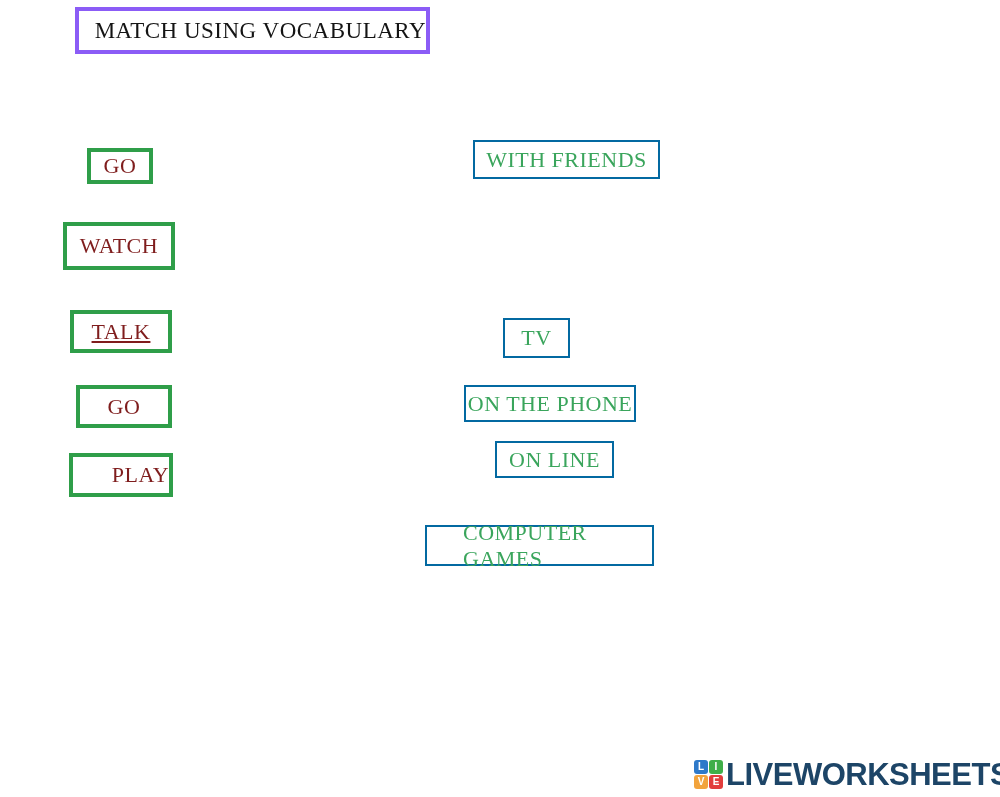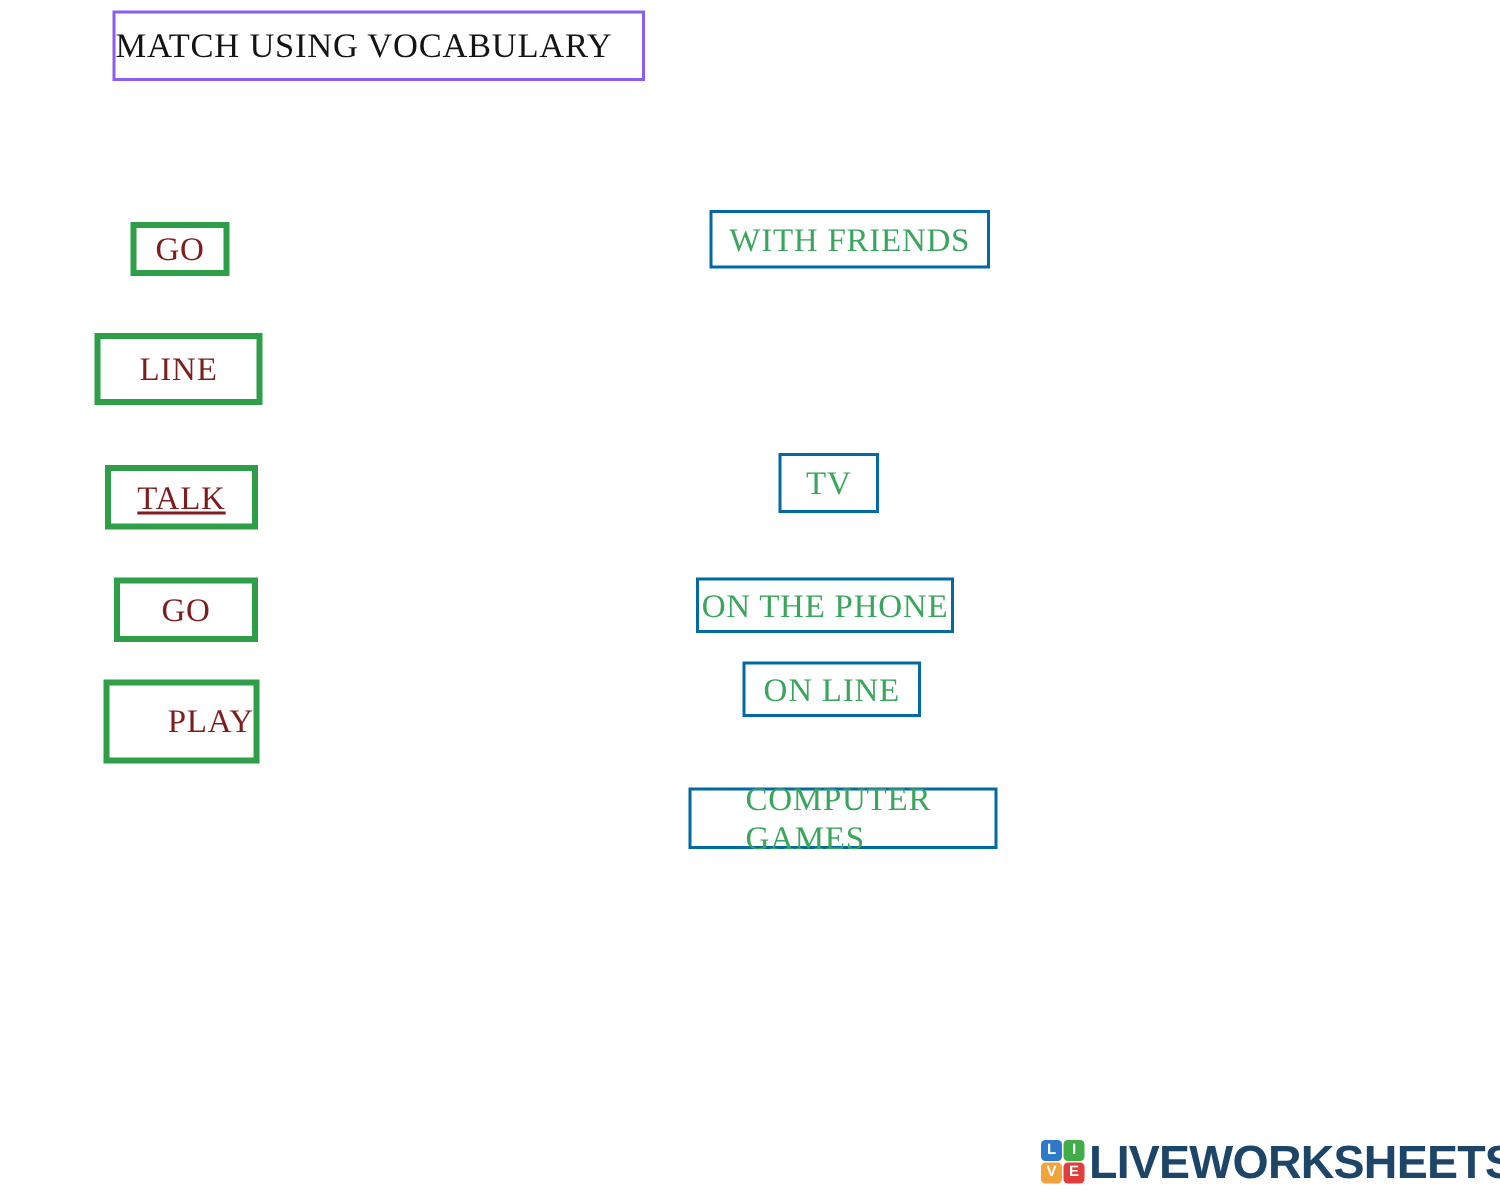--- a/index.html
+++ b/index.html
@@ -11,25 +11,25 @@
     position: relative;
     width: 1000px;
     height: 797px;
     background: #ffffff;
     overflow: hidden;
     font-family: "Liberation Serif", serif;
   }
   .title-box {
     position: absolute;
     box-sizing: border-box;
-    border: 2px solid #8b5cf6;
+    border: 4px solid #8b5cf6;
     background: #ffffff;
     display: flex;
     align-items: center;
-    justify-content: flex-start;
+    justify-content: flex-end;
     color: #141414;
     font-size: 23px;
     letter-spacing: 0.5px;
   }
   .wbox {
     position: absolute;
     box-sizing: border-box;
     background: #ffffff;
     display: flex;
     align-items: center;
@@ -44,29 +44,29 @@
   }
   .wbox.black {
     border: 2px solid #0369a1;
     color: #3aa55c;
   }
   
   .pos-l0 { left: 87px;  top: 148px; width: 66px;  height: 36px; }
   .pos-l1 { left: 63px;  top: 222px; width: 112px; height: 48px; }
   .pos-l2 { left: 70px;  top: 310px; width: 102px; height: 43px; text-decoration: underline; }
   .pos-l3 { left: 76px;  top: 385px; width: 96px;  height: 43px; }
-  .pos-l4 { left: 69px;  top: 453px; width: 104px; height: 56px; padding-left: 39px; }
+  .pos-l4 { left: 69px;  top: 453px; width: 104px; height: 44px; padding-left: 39px; }
   .pos-l5 { left: 70px;  top: 530px; width: 122px; height: 47px; }
   
   .pos-r0 { left: 473px; top: 140px; width: 187px; height: 39px; }
   .pos-r1 { left: 486px; top: 215px; width: 151px; height: 44px; }
-  .pos-r2 { left: 503px; top: 302px; width: 67px;  height: 40px; margin-left: 16px; }
+  .pos-r2 { left: 503px; top: 318px; width: 67px;  height: 40px; }
   .pos-r3 { left: 464px; top: 385px; width: 172px; height: 37px; }
   .pos-r4 { left: 495px; top: 441px; width: 119px; height: 37px; }
-  .pos-r5 { left: 459px; top: 525px; width: 206px; height: 41px; padding-left: 36px; }
+  .pos-r5 { left: 425px; top: 525px; width: 229px; height: 41px; padding-left: 36px; }
   .pos-title { left: 75px; top: 7px; width: 355px; height: 47px; }
 
   
   .logo {
     position: absolute;
     left: 694px;
     top: 757px;
     height: 34px;
     display: flex;
     align-items: center;
@@ -109,21 +109,21 @@
 <div id="page">
 
   <div class="title-box pos-title">
     <span>MATCH USING VOCABULARY</span>
   </div>
 
   <div class="wbox green pos-l0">
     <span>GO</span>
   </div>
   <div class="wbox green pos-l1">
-    <span>LINE</span>
+    <span>WATCH</span>
   </div>
   <div class="wbox green pos-l2">
     <span>TALK</span>
   </div>
   <div class="wbox green pos-l3">
     <span>GO</span>
   </div>
   <div class="wbox green pos-l4">
     <span>PLAY</span>
   </div>

